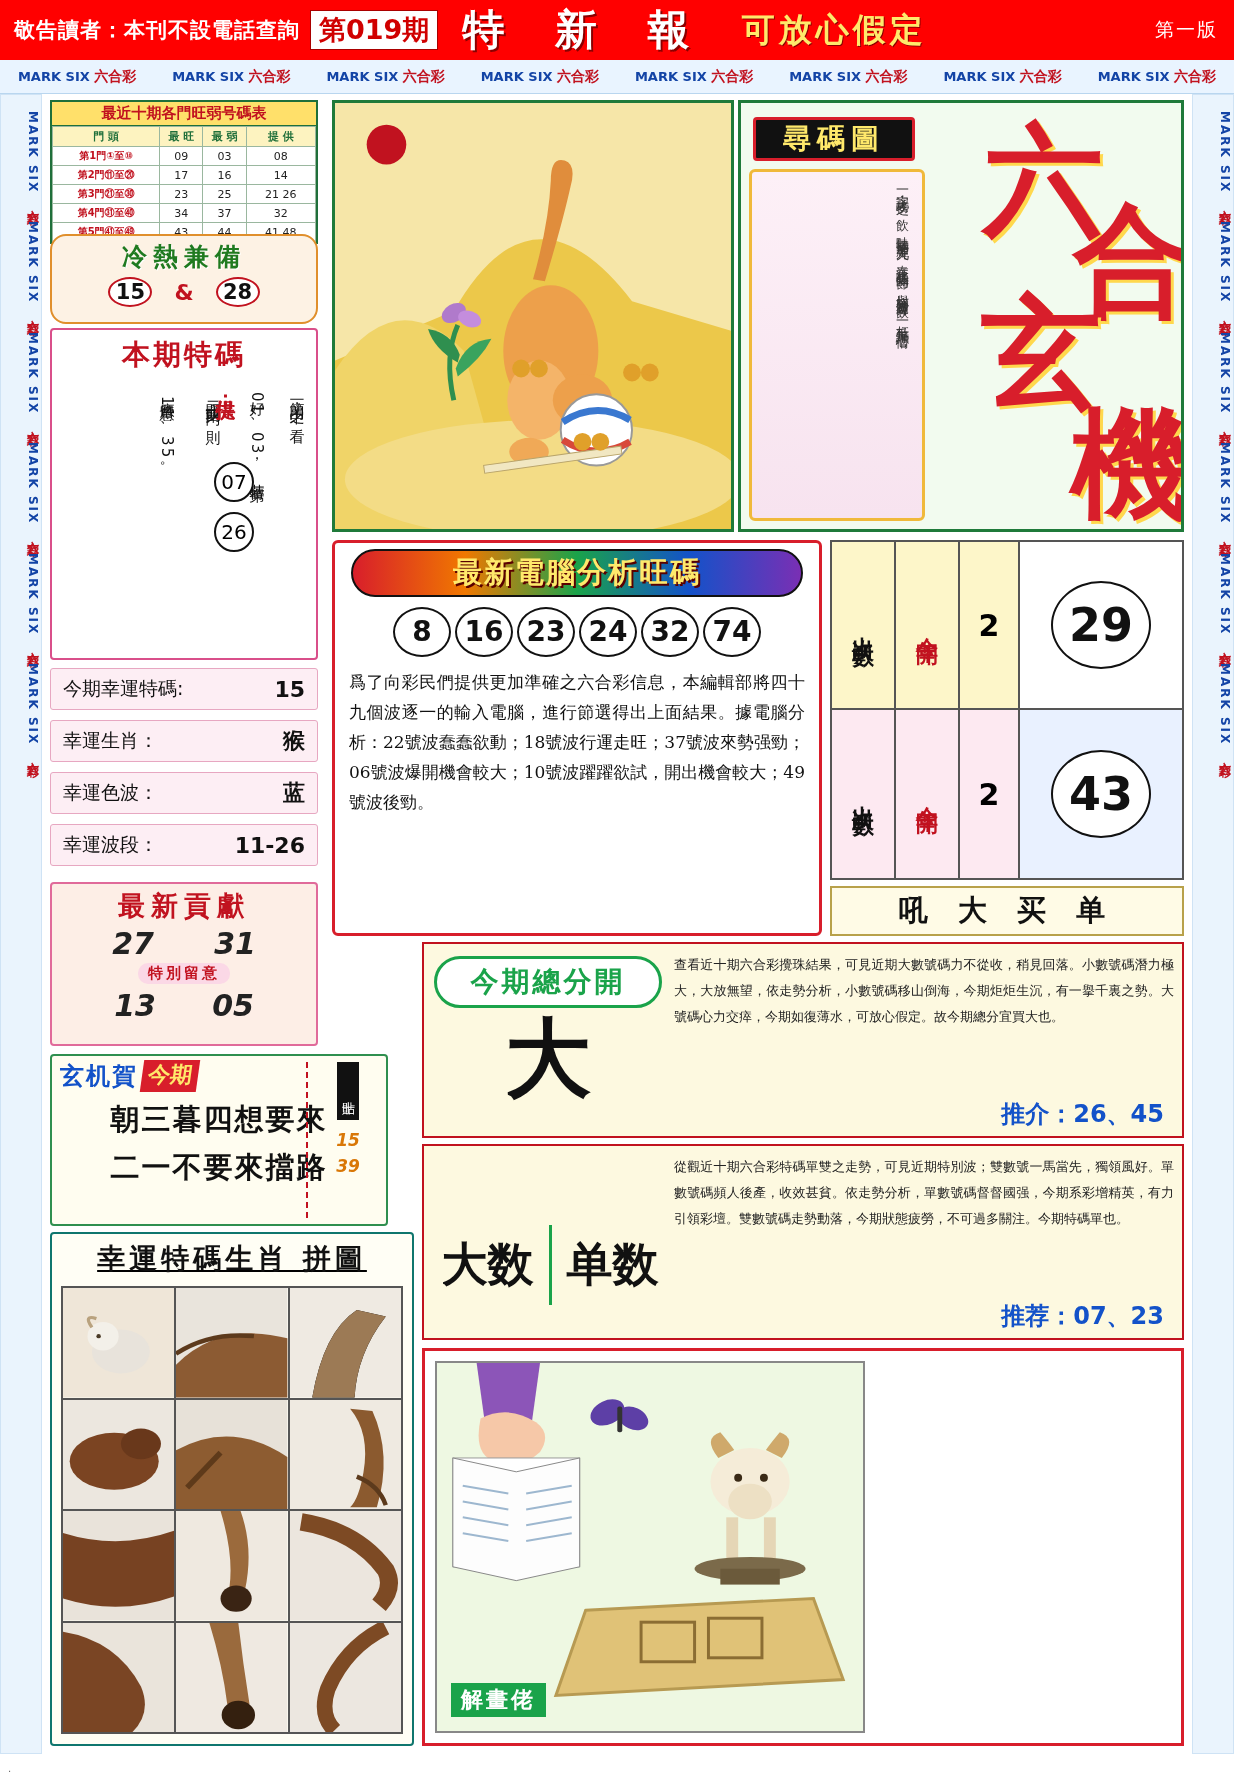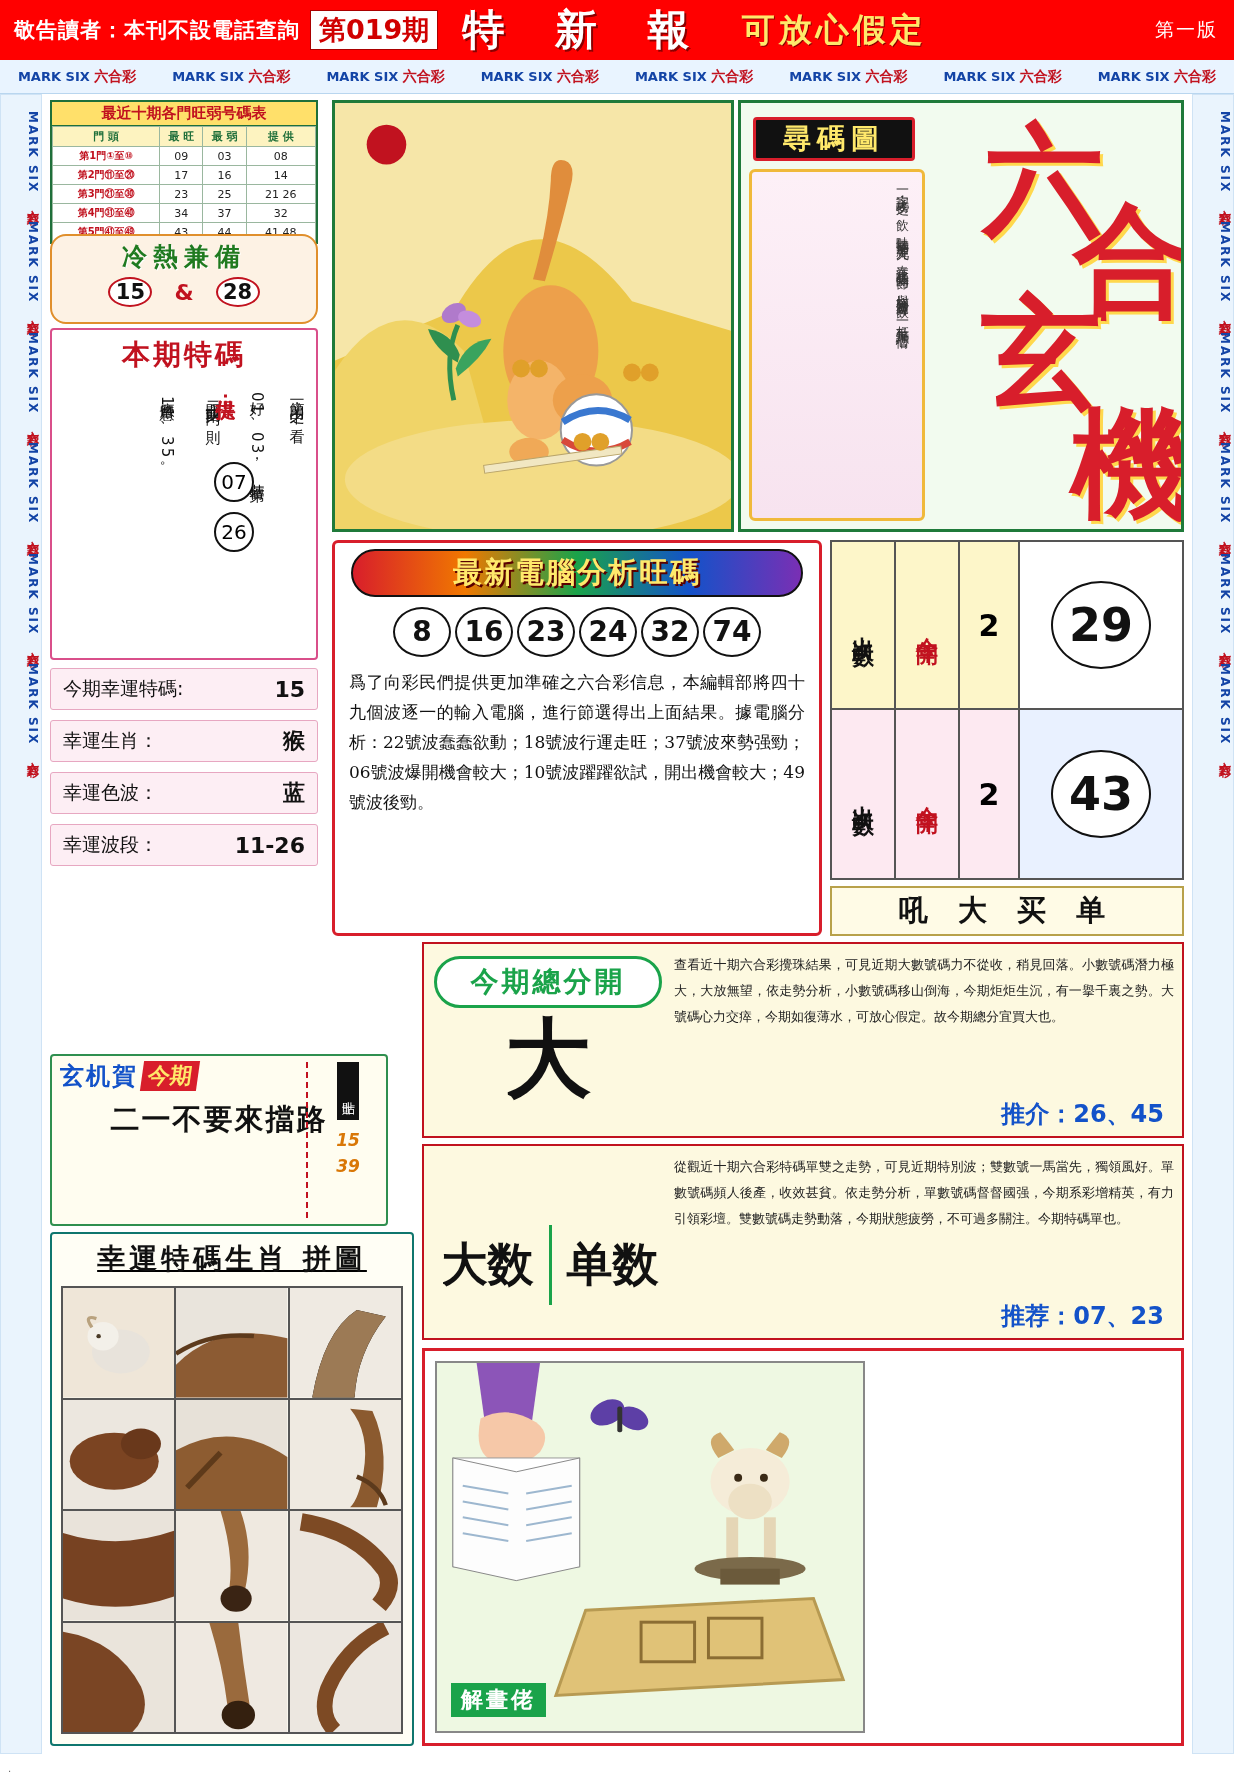--- a/index.html
+++ b/index.html
@@ -156,21 +156,21 @@
     display:inline-block; background:#fbd8e6; color:#c1121f; font-size:15px;
     font-weight:bold; padding:1px 10px; border-radius:10px; margin-top:2px; letter-spacing:3px;
   }
   .gong .r2 { display:flex; justify-content:space-around; padding:0 34px; margin-top:4px; }
 
   
   .xuan {
     left:6px; top:958px; width:338px; height:172px;
     background:#fffdf0; border:2px solid #2f8f4f; border-radius:4px; overflow:hidden;
   }
-  .xuan .hdr { display:flex; align-items:center; gap:4px; padding:4px 8px 0 8px; }
+  .xuan .hdr { display:flex; gap:4px; padding:4px 8px 0 8px; }
   .xuan .hdr .a { font-size:24px; font-weight:bold; color:#1352c9; letter-spacing:2px; }
   .xuan .hdr .b {
     background:#d81e2b; color:#ffe96b; font-size:22px; font-weight:bold;
     padding:0 6px; transform:skewX(-8deg);
   }
   .xuan .line {
     font-size:29px; font-weight:bold; color:#111; letter-spacing:2px;
     text-align:center; margin-top:8px;
   }
   .xuan .dash { position:absolute; right:78px; top:6px; bottom:6px; border-left:2px dashed #c1121f; }
@@ -478,26 +478,39 @@
   </div>
   <div class="panel luckyrow" style="top:676px;">
     <span class="lab">幸運色波：</span>
     <span class="val">蓝</span>
   </div>
   <div class="panel luckyrow" style="top:728px;">
     <span class="lab">幸運波段：</span>
     <span class="val">11-26</span>
   </div>
 
+  <div class="panel gong">
+    <div class="t">最新貢獻</div>
+    <div class="r1">
+      <span class="n">27</span>
+      <span class="n">31</span>
+    </div>
+    <div class="tagline">特別留意</div>
+    <div class="r2">
+      <span class="n">13</span>
+      <span class="n">05</span>
+    </div>
+  </div>
 
   <div class="panel xuan">
     <div class="hdr">
       <span class="a">玄机賀</span>
       <span class="b">今期</span>
     </div>
+    <div class="line">朝三暮四想要來</div>
     <div class="line">二一不要來擋路</div>
     <div class="dash"></div>
     <div class="side">
       <span class="tag">貼士</span>
       <div class="sn">15</div>
       <div class="sn">39</div>
     </div>
   </div>
 
   <div class="panel puz">

